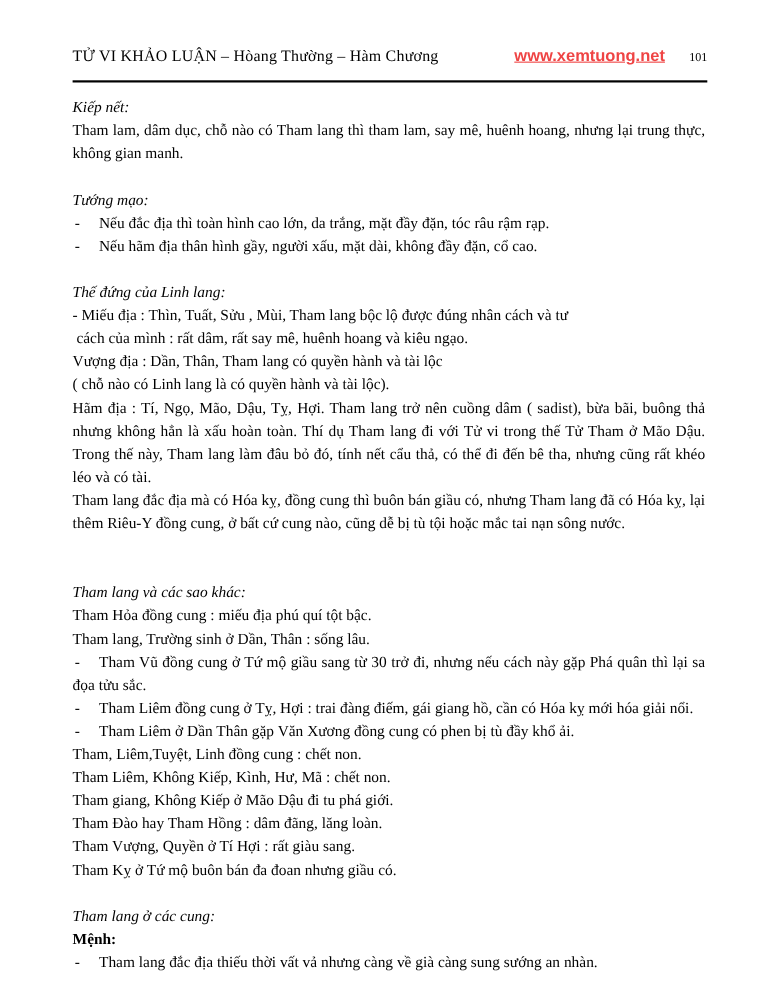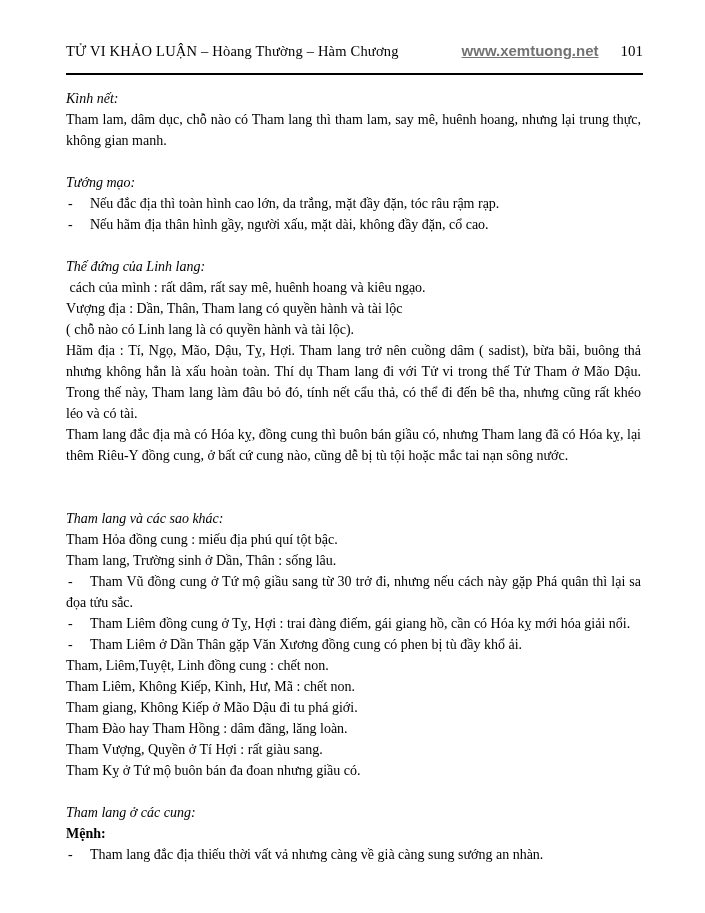--- a/index.html
+++ b/index.html
@@ -29,21 +29,21 @@
   }
   .header-spacer { flex: 1 1 auto; }
   .website-link {
     font-family: "Liberation Sans", sans-serif;
     font-weight: bold;
     font-size: 15px;
     text-decoration: underline;
     cursor: pointer;
   }
   .page-number {
-    font-size: 15px;
+    font-size: 11px;
     margin-left: 22px;
   }
   .header-rule {
     position: absolute;
     left: 66px;
     right: 62px;
     top: 73px;
     border-top: 2px solid #000000;
   }
   .content {
@@ -69,35 +69,36 @@
   .spacer { height: 21px; }
 </style>
 </head>
 <body>
 
 <div class="page">
 
   <div class="header">
     <span class="book-title">TỬ VI KHẢO LUẬN – Hòang Thường – Hàm Chương</span>
     <span class="header-spacer"></span>
-    <a class="website-link" style="color: #737373;">www.xemtuong.net</a>
+    <a class="website-link" style="color: #ef4444;">www.xemtuong.net</a>
     <span class="page-number">101</span>
   </div>
 
   <div class="header-rule"></div>
 
   <div class="content">
-      <p class="h-italic">Kình nết:</p>
+      <p class="h-italic">Kiếp nết:</p>
       <p class="para-justify">Tham lam, dâm dục, chỗ nào có Tham lang thì tham lam, say mê, huênh hoang, nhưng lại trung thực, không gian manh.</p>
       <p class="spacer"></p>
       <p class="h-italic">Tướng mạo:</p>
       <p class="bullet"><span class="dash">-</span><span>Nếu  đắc địa thì toàn hình cao lớn, da trắng, mặt đầy đặn, tóc râu rậm rạp.</span></p>
       <p class="bullet"><span class="dash">-</span><span>Nếu hãm địa thân hình gầy, người xấu, mặt dài, không đầy đặn, cổ cao.</span></p>
       <p class="spacer"></p>
       <p class="h-italic">Thế đứng của Linh lang:</p>
+      <p class="para">- Miếu địa : Thìn, Tuất, Sửu , Mùi, Tham lang bộc lộ được đúng nhân cách và tư</p>
       <p class="para"> cách của mình : rất dâm, rất say mê, huênh hoang và kiêu ngạo.</p>
       <p class="para">Vượng địa : Dần, Thân, Tham lang có quyền hành và tài lộc</p>
       <p class="para">( chỗ nào có Linh lang là có quyền hành và tài lộc).</p>
       <p class="para-justify">Hãm địa : Tí, Ngọ, Mão, Dậu, Tỵ, Hợi. Tham lang trở nên cuồng dâm ( sadist), bừa bãi, buông thả nhưng không hẳn là xấu hoàn toàn. Thí dụ Tham lang đi với Tử vi trong thế Tử Tham ở Mão Dậu. Trong thế này, Tham lang làm đâu bỏ đó, tính nết cẩu thả, có thể đi đến bê tha, nhưng cũng rất khéo léo và có tài.</p>
       <p class="para-justify">Tham lang  đắc địa mà có Hóa kỵ, đồng cung thì buôn bán giầu có, nhưng Tham lang đã có Hóa kỵ, lại thêm Riêu-Y đồng cung, ở bất cứ cung nào, cũng dễ bị tù tội hoặc mắc tai nạn sông nước.</p>
       <p class="spacer"></p>
       <p class="spacer"></p>
       <p class="h-italic">Tham lang và các sao khác:</p>
       <p class="para">Tham Hỏa đồng cung : miếu địa phú quí tột bậc.</p>
       <p class="para">Tham lang, Trường sinh ở Dần, Thân : sống lâu.</p>

